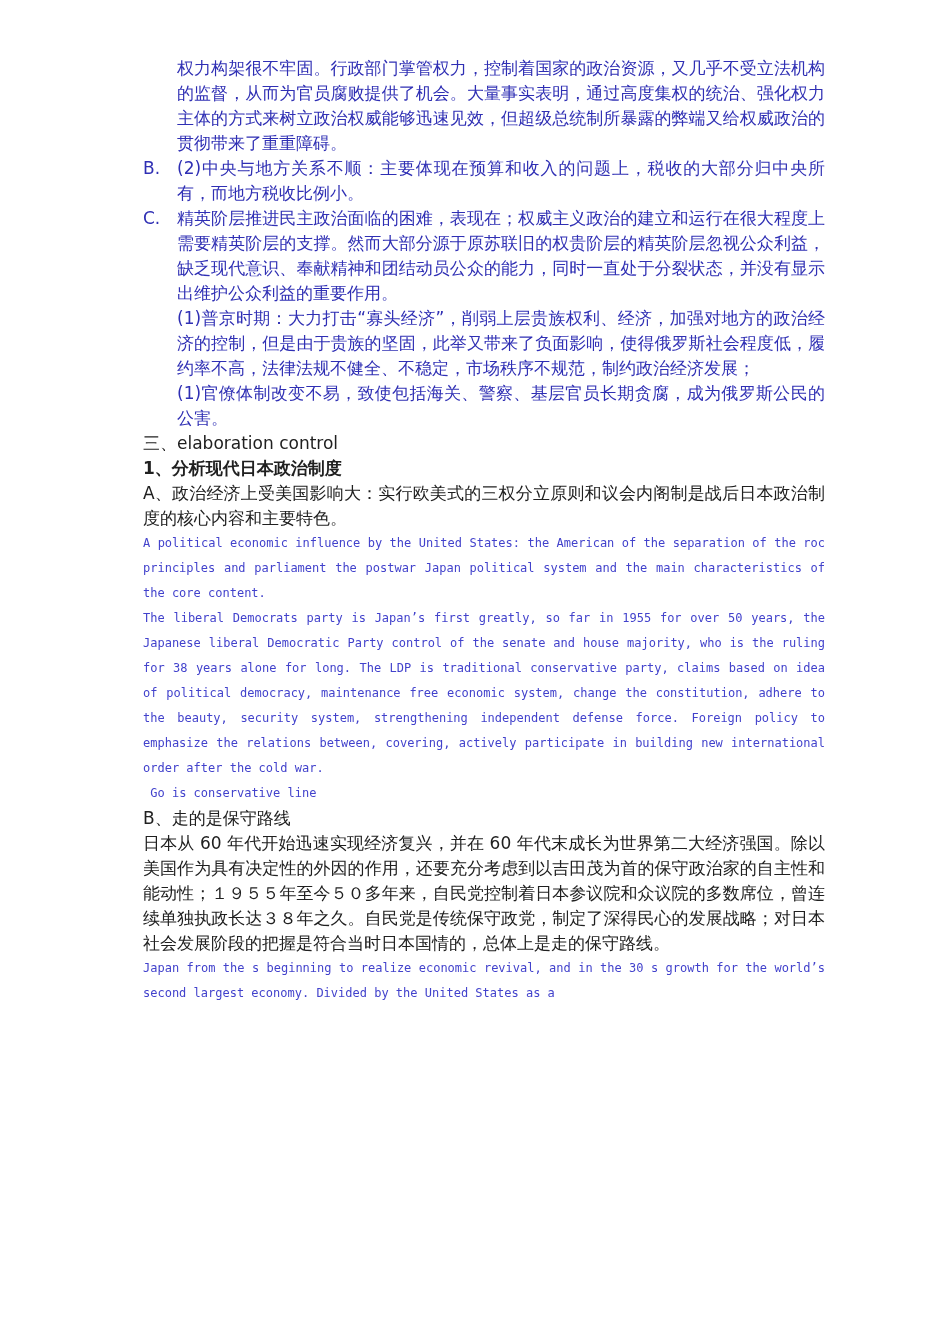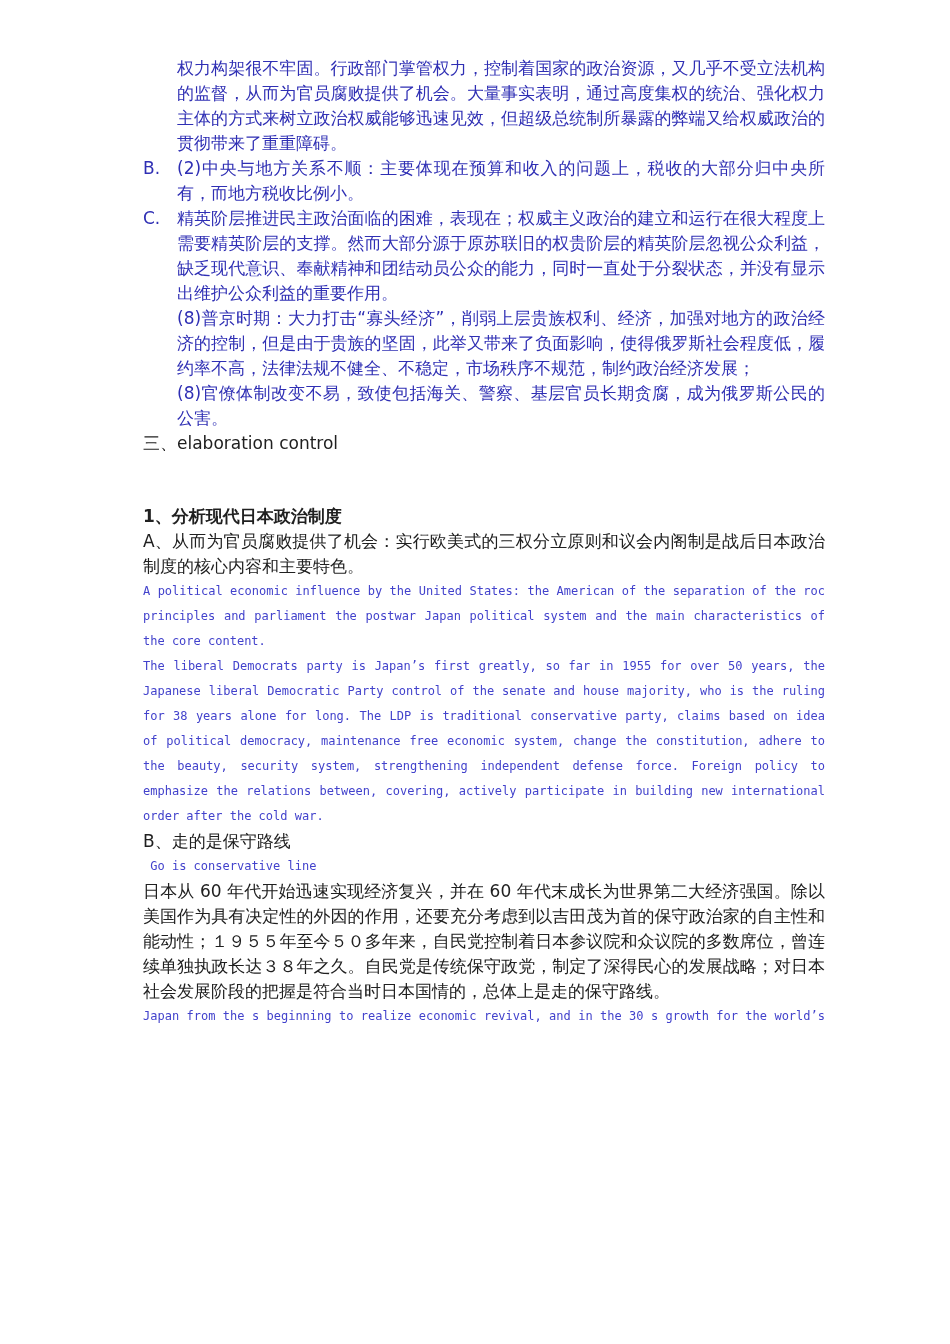--- a/index.html
+++ b/index.html
@@ -31,21 +31,21 @@
     font-size: 17px;
   }
   .en {
     font-family: "DejaVu Sans Mono", "Liberation Mono", monospace;
     font-size: 12px;
     white-space: pre-wrap;
   }
   .black { color: var(--text-black, #202020); }
   .blue.zh { color: var(--blue-zh, #2f2fb4); }
   .blue.en { color: var(--blue-en, #4242cc); }
-  .bold { font-weight: bold; margin-top: 48px; }
+  .bold { font-weight: bold; }
   .hanging {
     position: relative;
     padding-left: 34px;
   }
   .hanging .label {
     position: absolute;
     left: 0;
     top: 0;
     text-align: left;
   }
@@ -59,26 +59,26 @@
       <div class="block hanging zh blue">
         <div class="htext">权力构架很不牢固。行政部门掌管权力，控制着国家的政治资源，又几乎不受立法机构的监督，从而为官员腐败提供了机会。大量事实表明，通过高度集权的统治、强化权力主体的方式来树立政治权威能够迅速见效，但超级总统制所暴露的弊端又给权威政治的贯彻带来了重重障碍。</div>
       </div>
       <div class="block hanging zh blue">
         <span class="label">B.</span>
         <div class="htext">(2)中央与地方关系不顺：主要体现在预算和收入的问题上，税收的大部分归中央所有，而地方税收比例小。</div>
       </div>
       <div class="block hanging zh blue">
         <span class="label">C.</span>
         <div class="htext">精英阶层推进民主政治面临的困难，表现在；权威主义政治的建立和运行在很大程度上需要精英阶层的支撑。然而大部分源于原苏联旧的权贵阶层的精英阶层忽视公众利益，缺乏现代意识、奉献精神和团结动员公众的能力，同时一直处于分裂状态，并没有显示出维护公众利益的重要作用。</div>
-        <div class="htext">(8)普京时期：大力打击“寡头经济”，削弱上层贵族权利、经济，加强对地方的政治经济的控制，但是由于贵族的坚固，此举又带来了负面影响，使得俄罗斯社会程度低，履约率不高，法律法规不健全、不稳定，市场秩序不规范，制约政治经济发展；</div>
-        <div class="htext">(8)官僚体制改变不易，致使包括海关、警察、基层官员长期贪腐，成为俄罗斯公民的公害。</div>
+        <div class="htext">(1)普京时期：大力打击“寡头经济”，削弱上层贵族权利、经济，加强对地方的政治经济的控制，但是由于贵族的坚固，此举又带来了负面影响，使得俄罗斯社会程度低，履约率不高，法律法规不健全、不稳定，市场秩序不规范，制约政治经济发展；</div>
+        <div class="htext">(1)官僚体制改变不易，致使包括海关、警察、基层官员长期贪腐，成为俄罗斯公民的公害。</div>
       </div>
       <div class="block para zh black">三、elaboration control</div>
       <div class="block para zh black bold">1、分析现代日本政治制度</div>
-      <div class="block para zh black">A、从而为官员腐败提供了机会：实行欧美式的三权分立原则和议会内阁制是战后日本政治制度的核心内容和主要特色。</div>
+      <div class="block para zh black">A、政治经济上受美国影响大：实行欧美式的三权分立原则和议会内阁制是战后日本政治制度的核心内容和主要特色。</div>
       <div class="block para en blue">A political economic influence by the United States: the American of the separation of the roc principles and parliament the postwar Japan political system and the main characteristics of the core content.</div>
       <div class="block para en blue">The liberal Democrats party is Japan’s first greatly, so far in 1955 for over 50 years, the Japanese liberal Democratic Party control of the senate and house majority, who is the ruling for 38 years alone for long. The LDP is traditional conservative party, claims based on idea of political democracy, maintenance free economic system, change the constitution, adhere to the beauty, security system, strengthening independent defense force. Foreign policy to emphasize the relations between, covering, actively participate in building new international order after the cold war.</div>
+      <div class="block para en blue"> Go is conservative line</div>
       <div class="block para zh black">B、走的是保守路线</div>
-      <div class="block para en blue"> Go is conservative line</div>
       <div class="block para zh black">日本从 60 年代开始迅速实现经济复兴，并在 60 年代末成长为世界第二大经济强国。除以美国作为具有决定性的外因的作用，还要充分考虑到以吉田茂为首的保守政治家的自主性和能动性；１９５５年至今５０多年来，自民党控制着日本参议院和众议院的多数席位，曾连续单独执政长达３８年之久。自民党是传统保守政党，制定了深得民心的发展战略；对日本社会发展阶段的把握是符合当时日本国情的，总体上是走的保守路线。</div>
       <div class="block para en blue">Japan from the s beginning to realize economic revival, and in the 30 s growth for the world’s second largest economy. Divided by the United States as a</div>
     </div>
 </div>
 
 </body></html>

